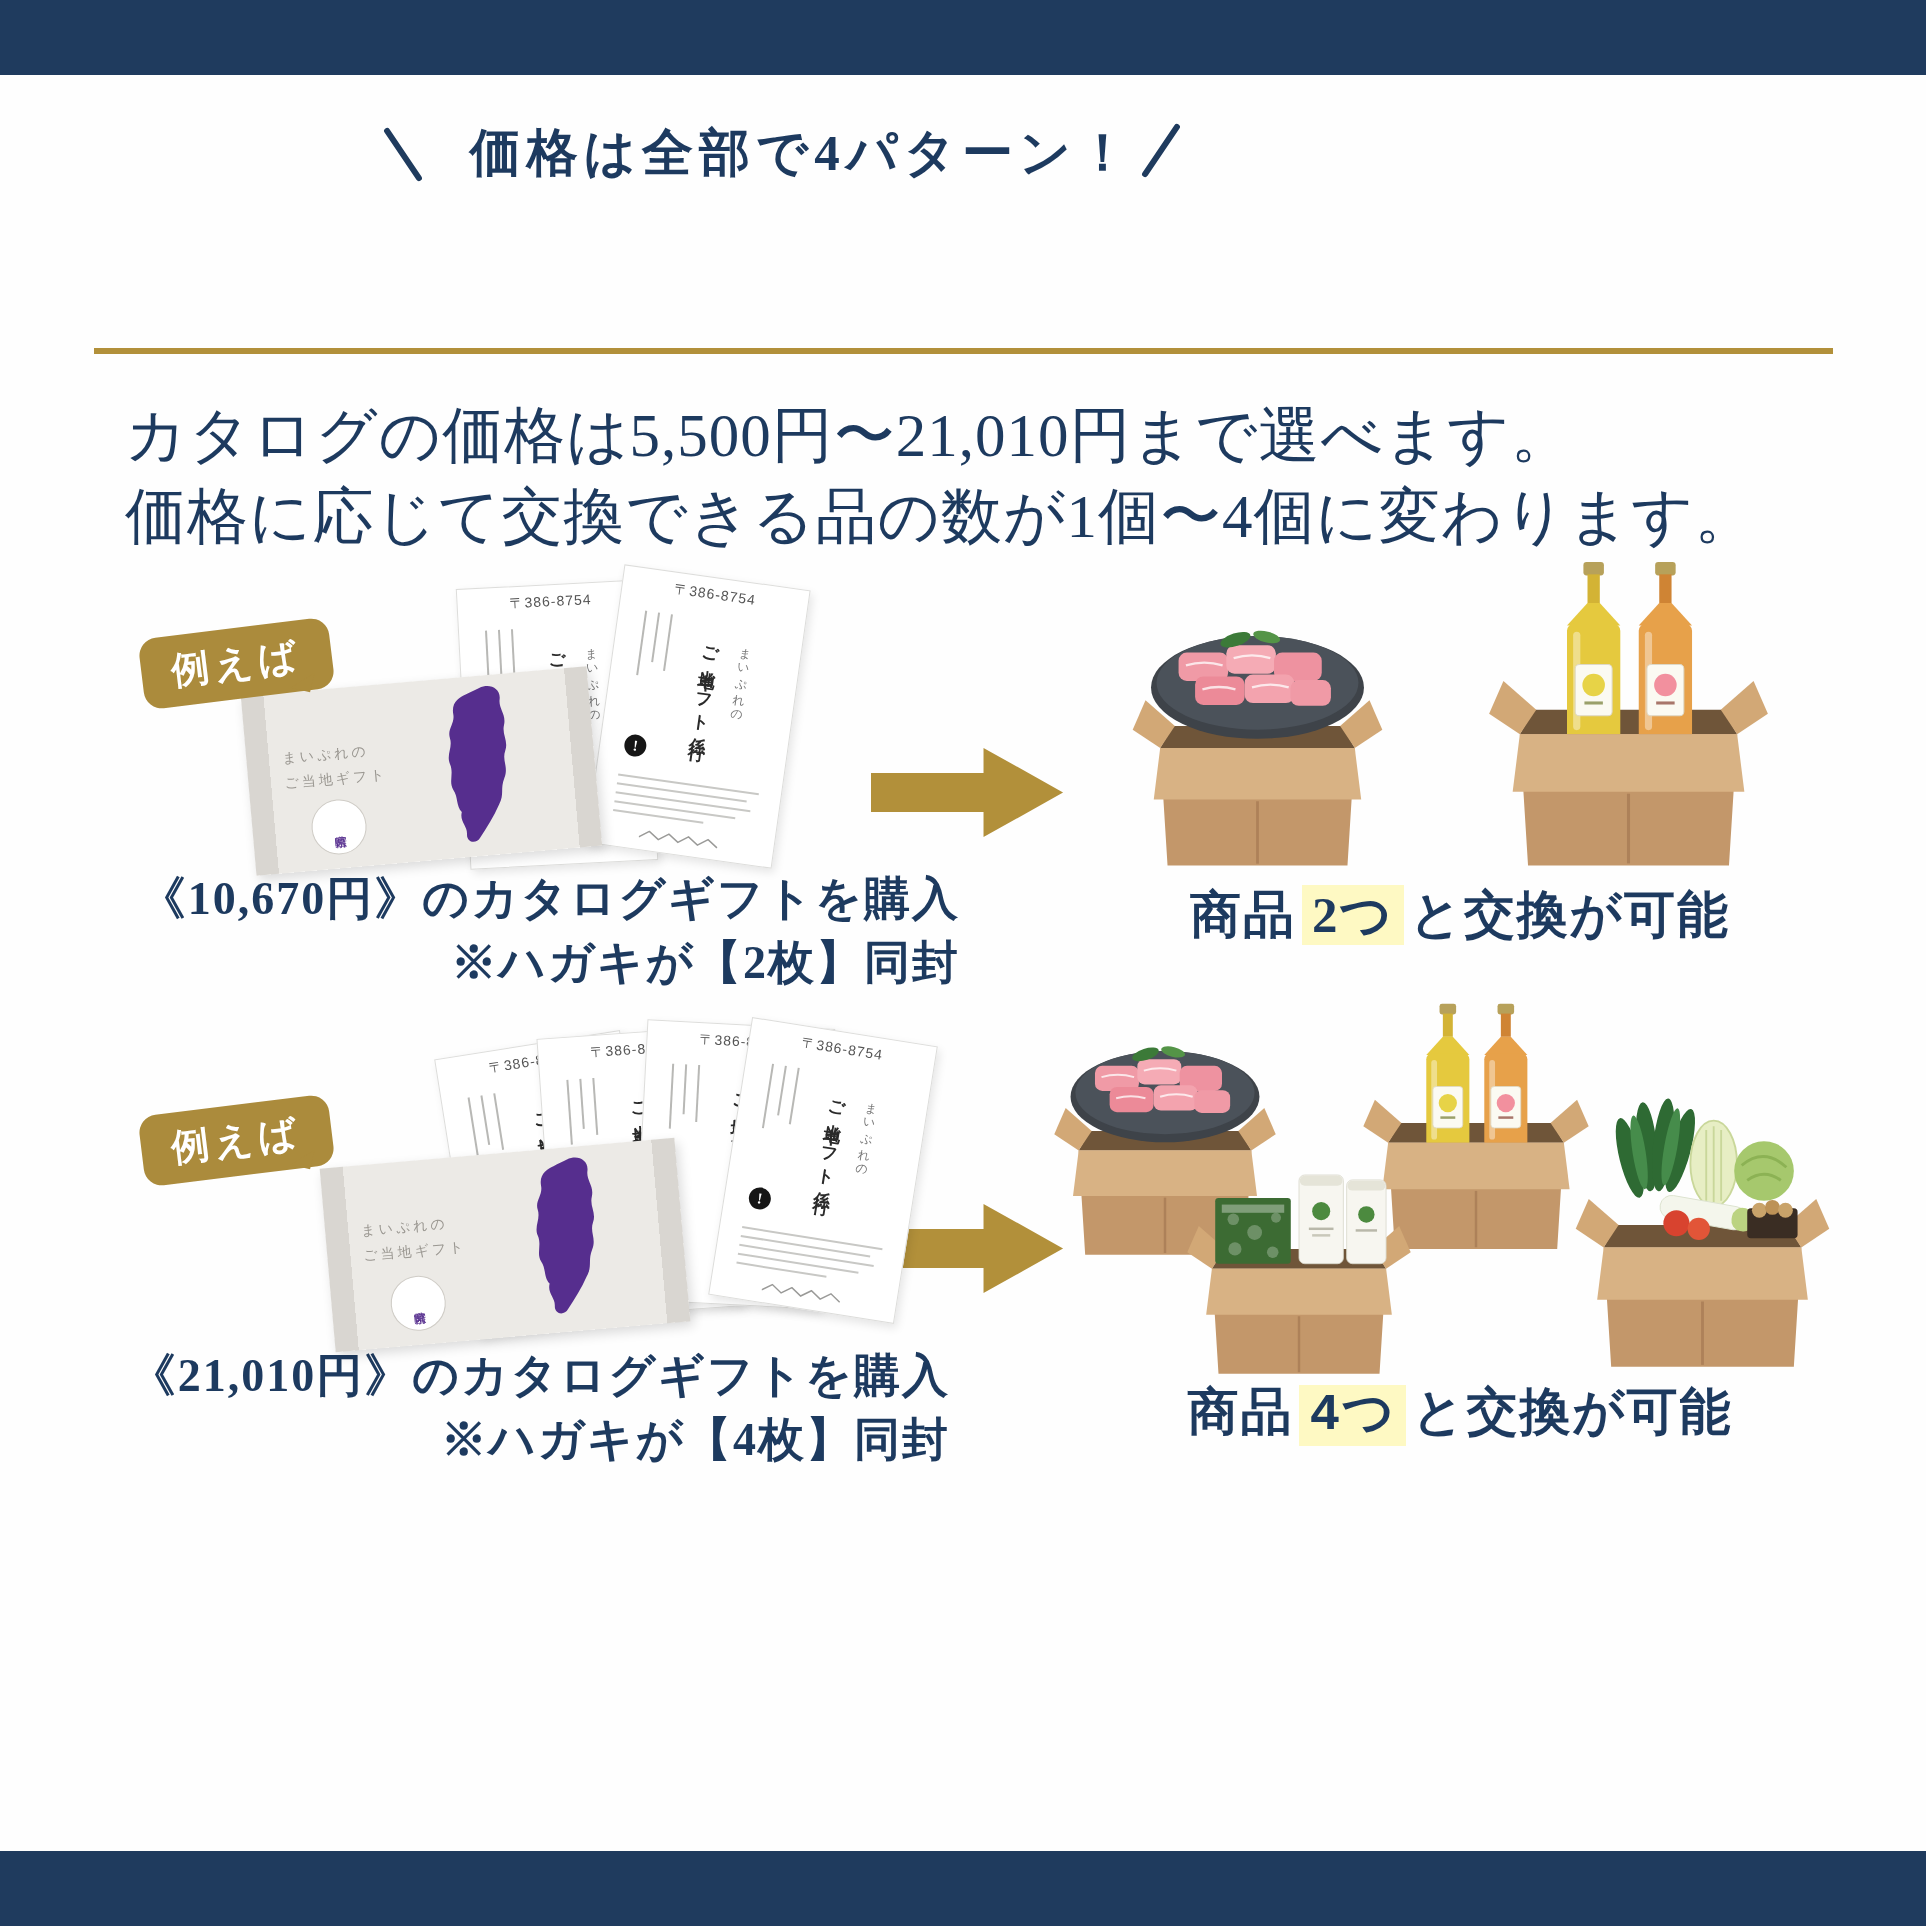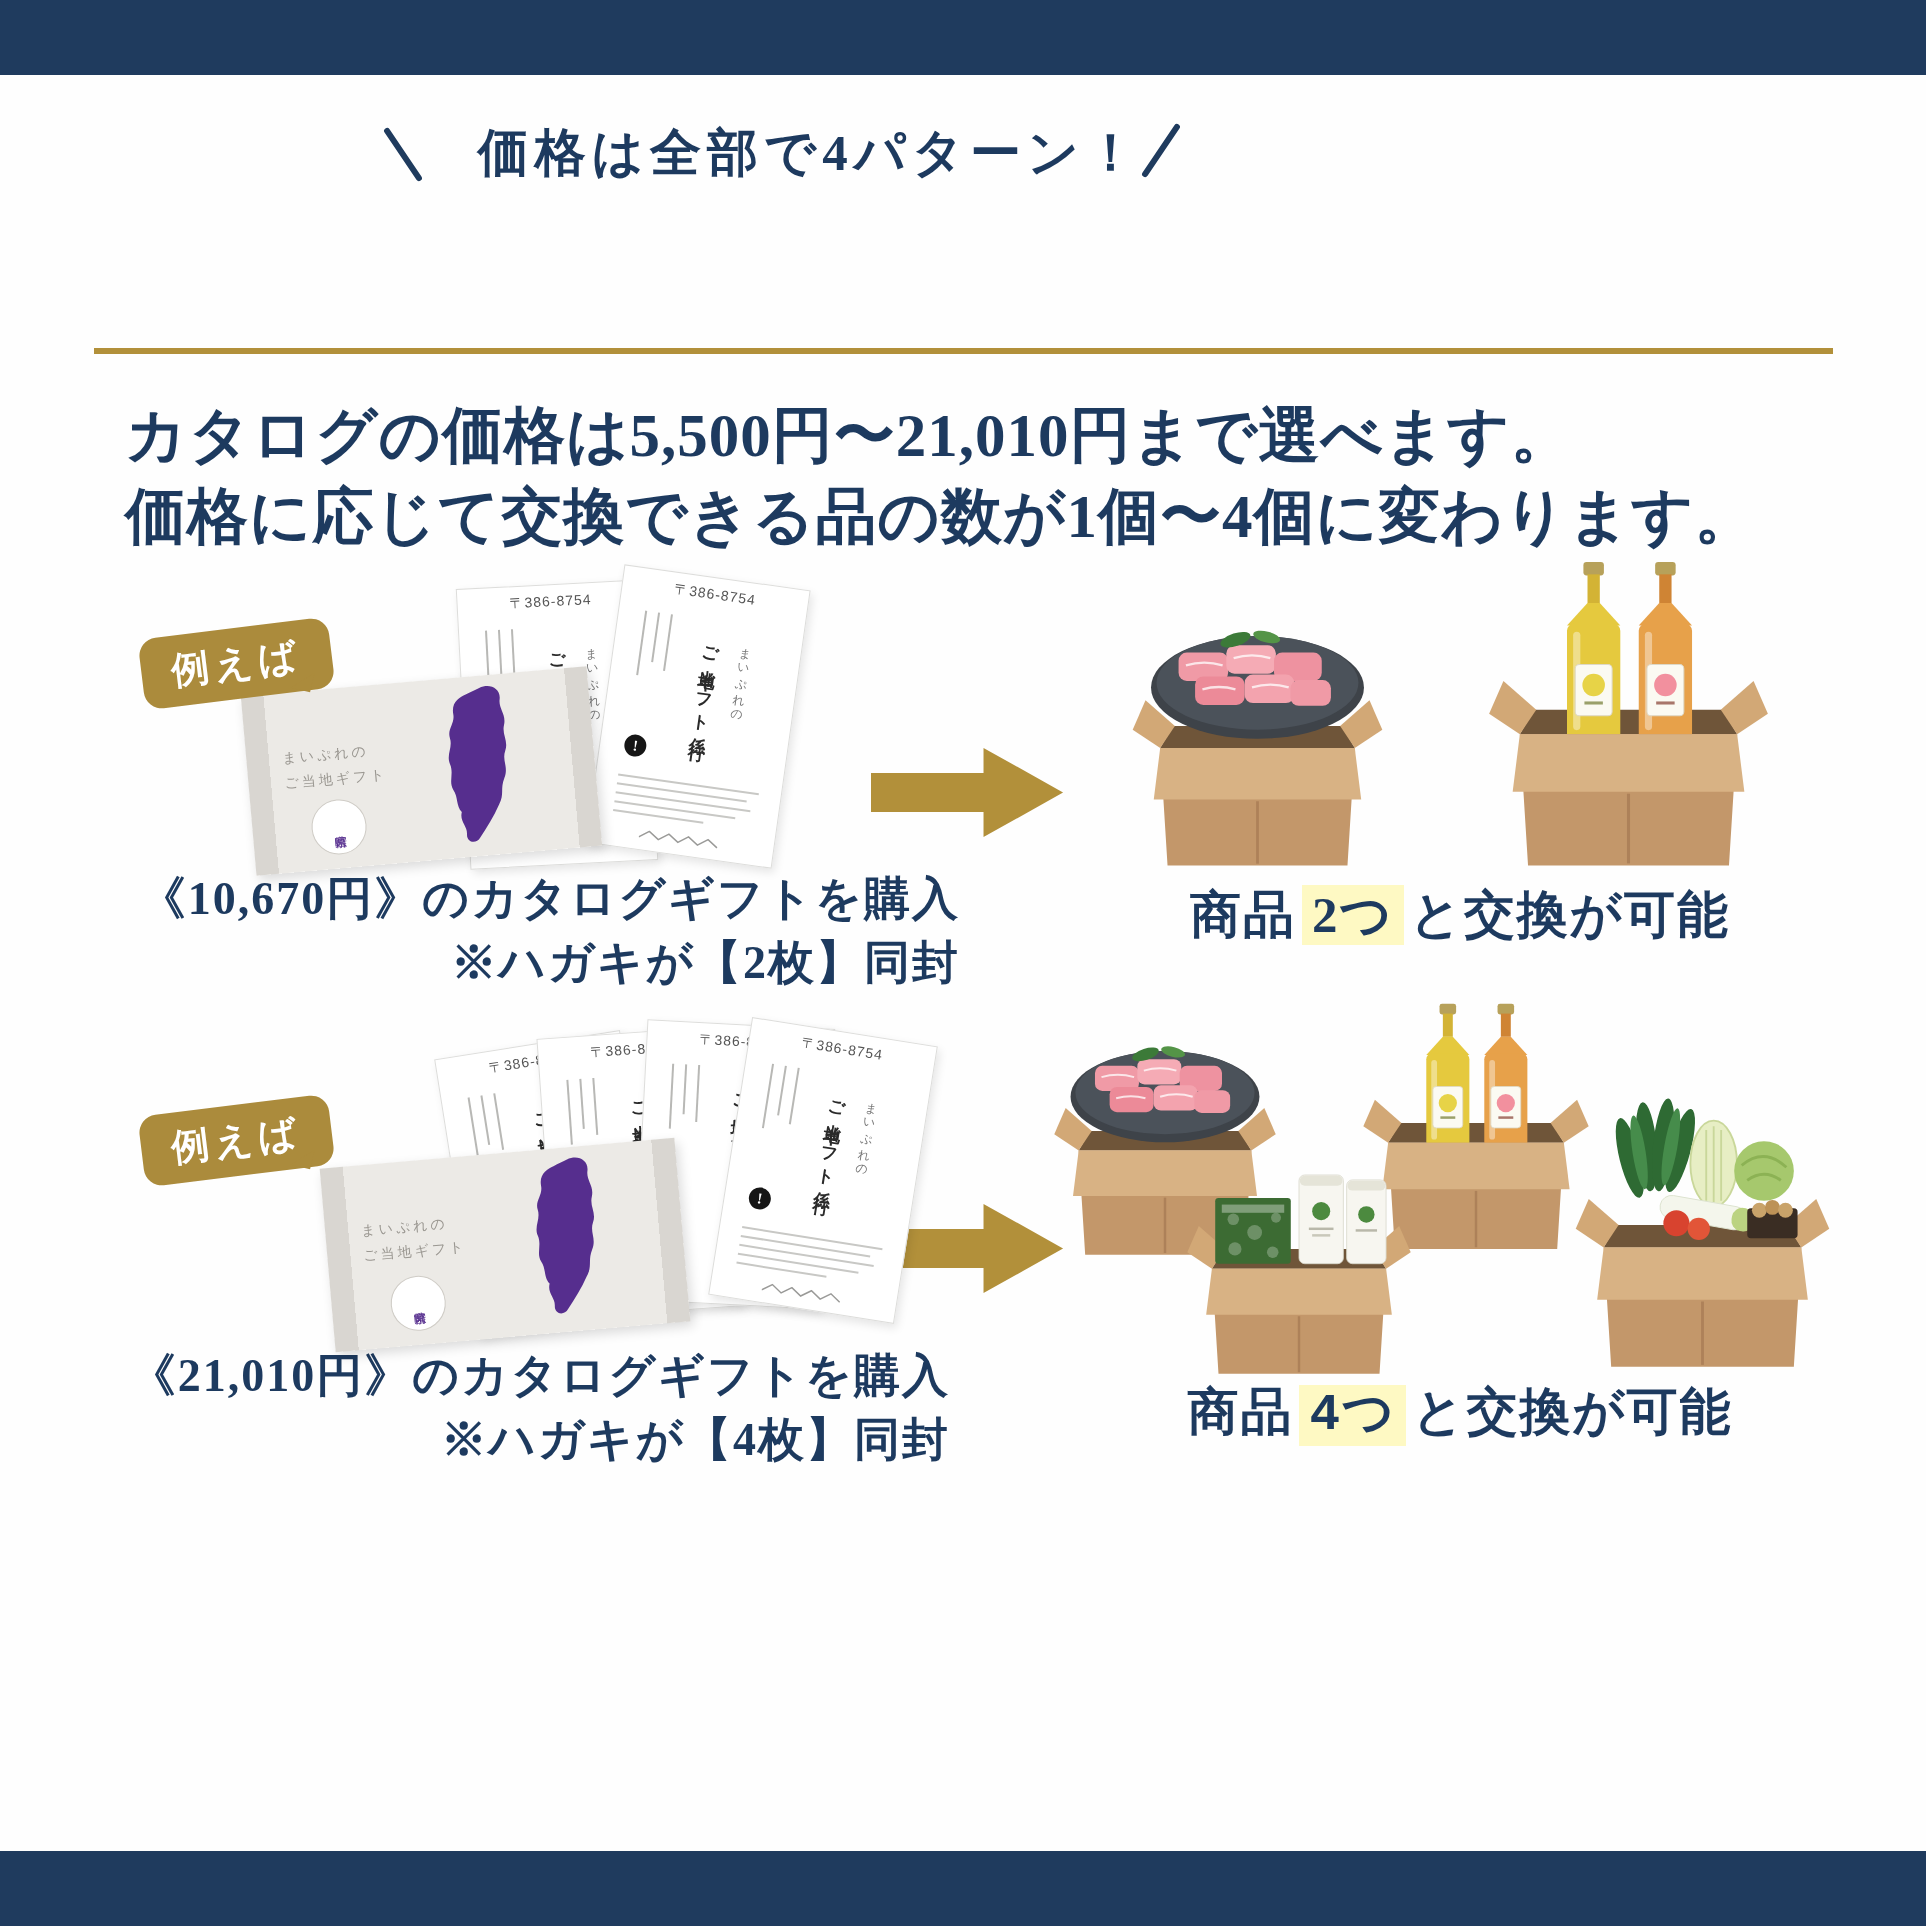--- a/index.html
+++ b/index.html
@@ -3,28 +3,28 @@
 <meta charset="utf-8">
 <style>
   html,body{margin:0;padding:0;}
   body{width:1927px;height:1927px;background:#ffffff;}
   .canvas{position:relative;width:1927px;height:1927px;background:#fefefe;overflow:hidden;
           font-family:"Liberation Serif","DejaVu Serif",serif;color:#1d3a5f;}
   .bar{position:absolute;left:0;width:1927px;height:75px;background:#1f3b5e;}
   .bar.top{top:0;} .bar.bottom{top:1851px;}
 
   .tagline{position:absolute;top:119px;left:0;width:1604px;text-align:center;
-           font-size:51px;font-weight:600;letter-spacing:6px;margin-left:8px;}
+           font-size:51px;font-weight:600;letter-spacing:6px;}
   .slash{position:absolute;width:6px;height:63px;background:#1f3b5e;border-radius:3px;}
   .slash.l{left:400px;top:123px;transform:rotate(-34deg);}
   .slash.r{left:1158px;top:119px;transform:rotate(34deg);}
   .title{position:absolute;top:196px;left:0;width:1604px;text-align:center;
          font-size:79px;font-weight:700;letter-spacing:2px;}
   .divider{position:absolute;left:94px;top:348px;width:1739px;height:6px;background:#b2903a;}
-  .intro{position:absolute;left:125px;top:396px;font-size:61px;font-weight:700;
+  .intro{position:absolute;left:125px;top:396px;font-size:61px;font-weight:400;
          line-height:1.32;letter-spacing:1px;white-space:nowrap;}
 
   .bubble{position:absolute;background:#ab8b3c;color:#fff;font-size:38px;font-weight:600;
           letter-spacing:5px;padding:10px 30px;border-radius:18px;transform:rotate(-7deg);z-index:6;}
   .bubble:after{content:"";position:absolute;right:12px;bottom:-16px;width:0;height:0;
           border:14px solid transparent;border-top-color:#ab8b3c;transform:rotate(-25deg);}
   .bubble.b1{left:141px;top:628px;}
   .bubble.b2{left:141px;top:1105px;}
 
   .postcard{position:absolute;width:186px;height:279px;background:#fff;

